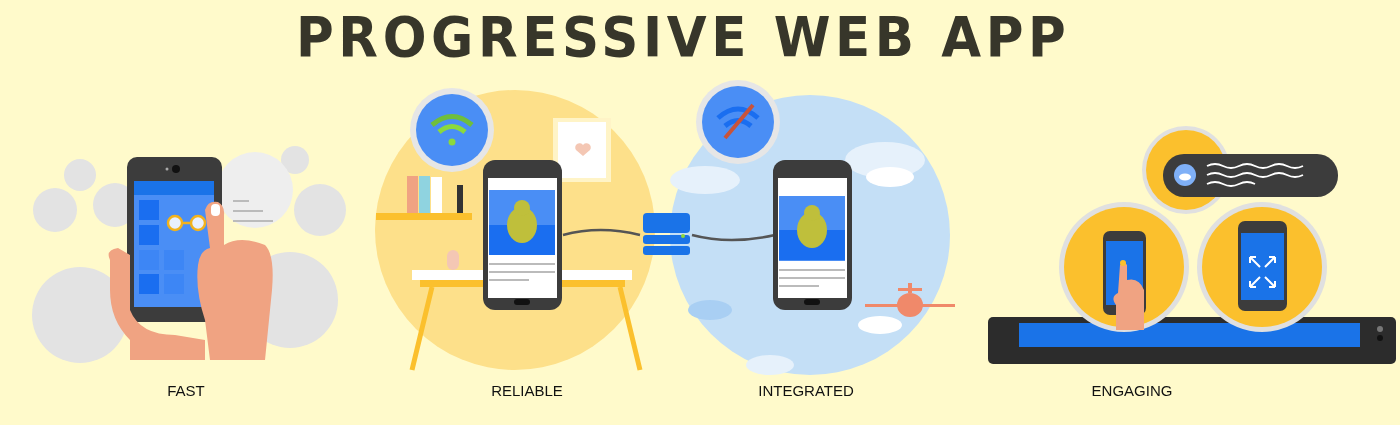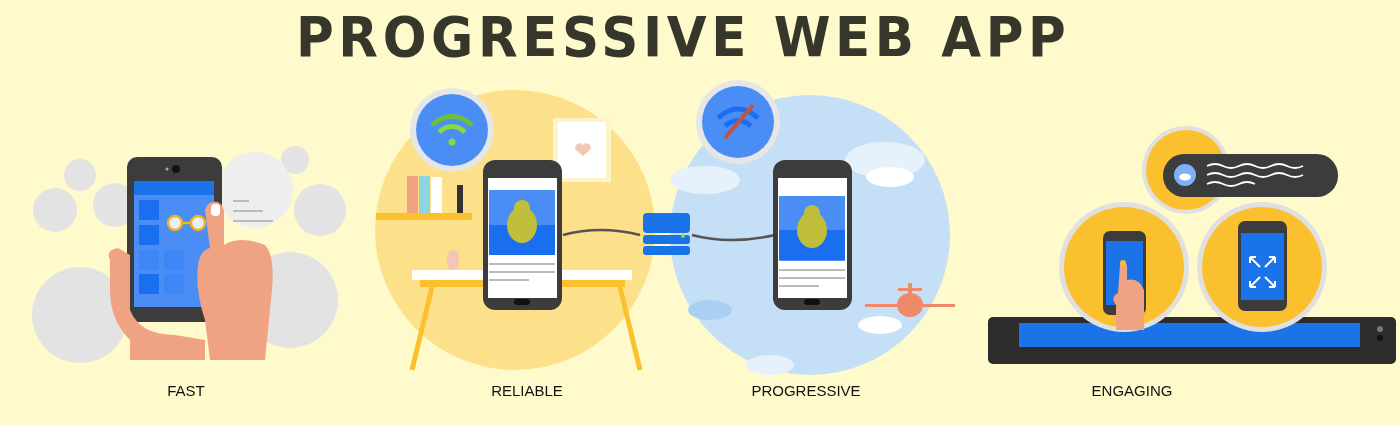--- a/index.html
+++ b/index.html
@@ -159,14 +159,14 @@
           <path d="M295 137 l-10 10 M295 137 h-6 M295 137 v6"></path>
         <path d="M270 167 l10 -10 M270 167 h6 M270 167 v-6"></path>
           <path d="M295 167 l-10 -10 M295 167 h-6 M295 167 v-6"></path>
       </g>
     </g>
   </svg>
 </div>
 
 <div class="label" style="left:186px;">FAST</div>
 <div class="label" style="left:527px;">RELIABLE</div>
-<div class="label" style="left:806px;">PROGRESSIVE</div>
+<div class="label" style="left:806px;">INTEGRATED</div>
 <div class="label" style="left:1132px;">ENGAGING</div>
 
 </body></html>

